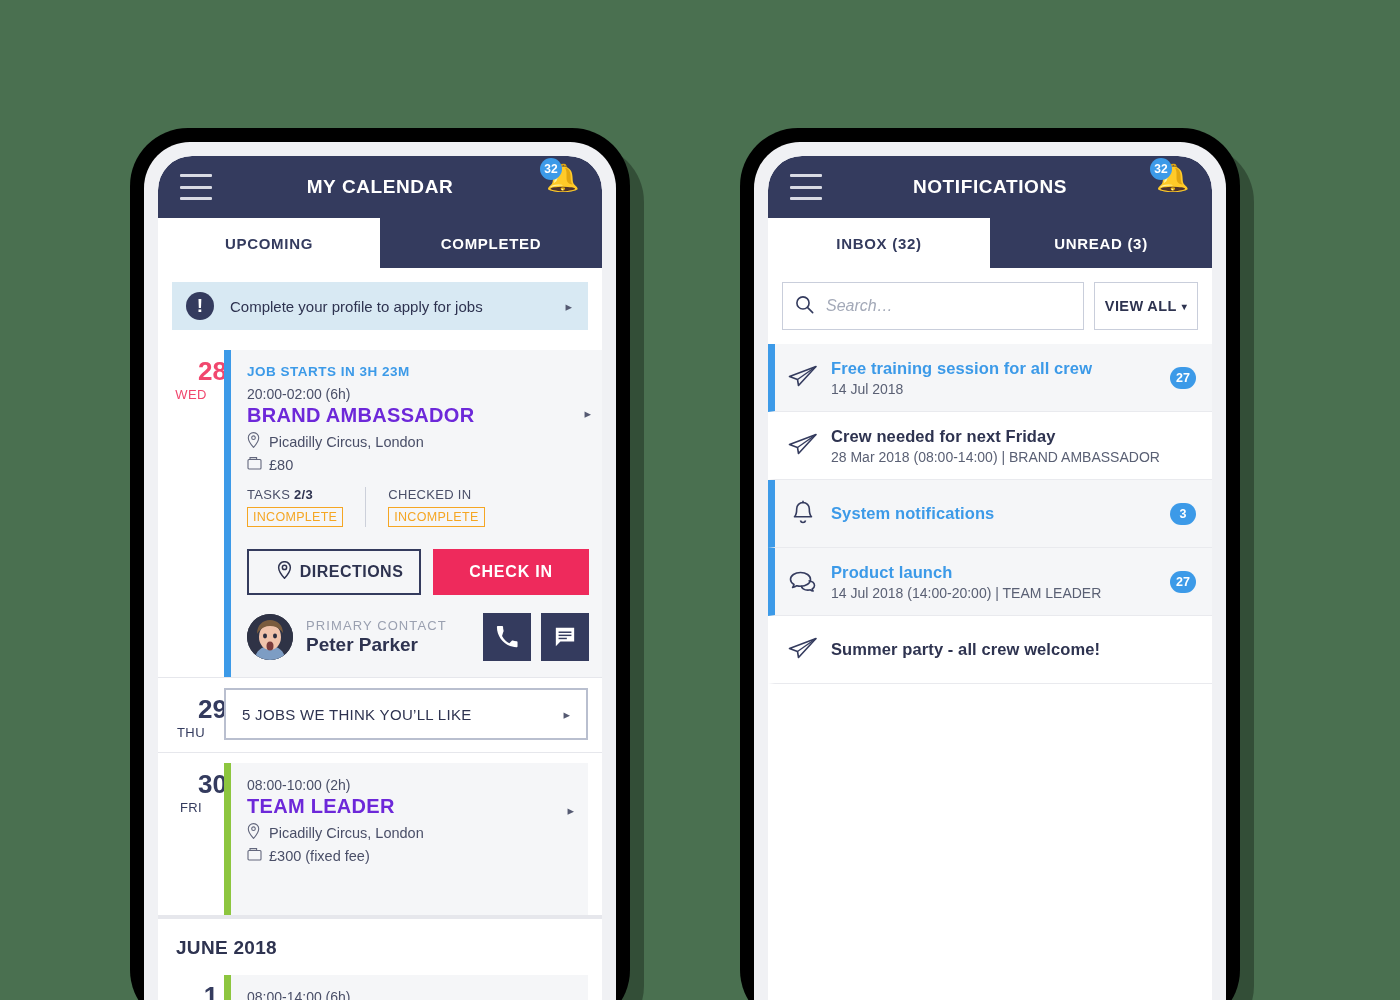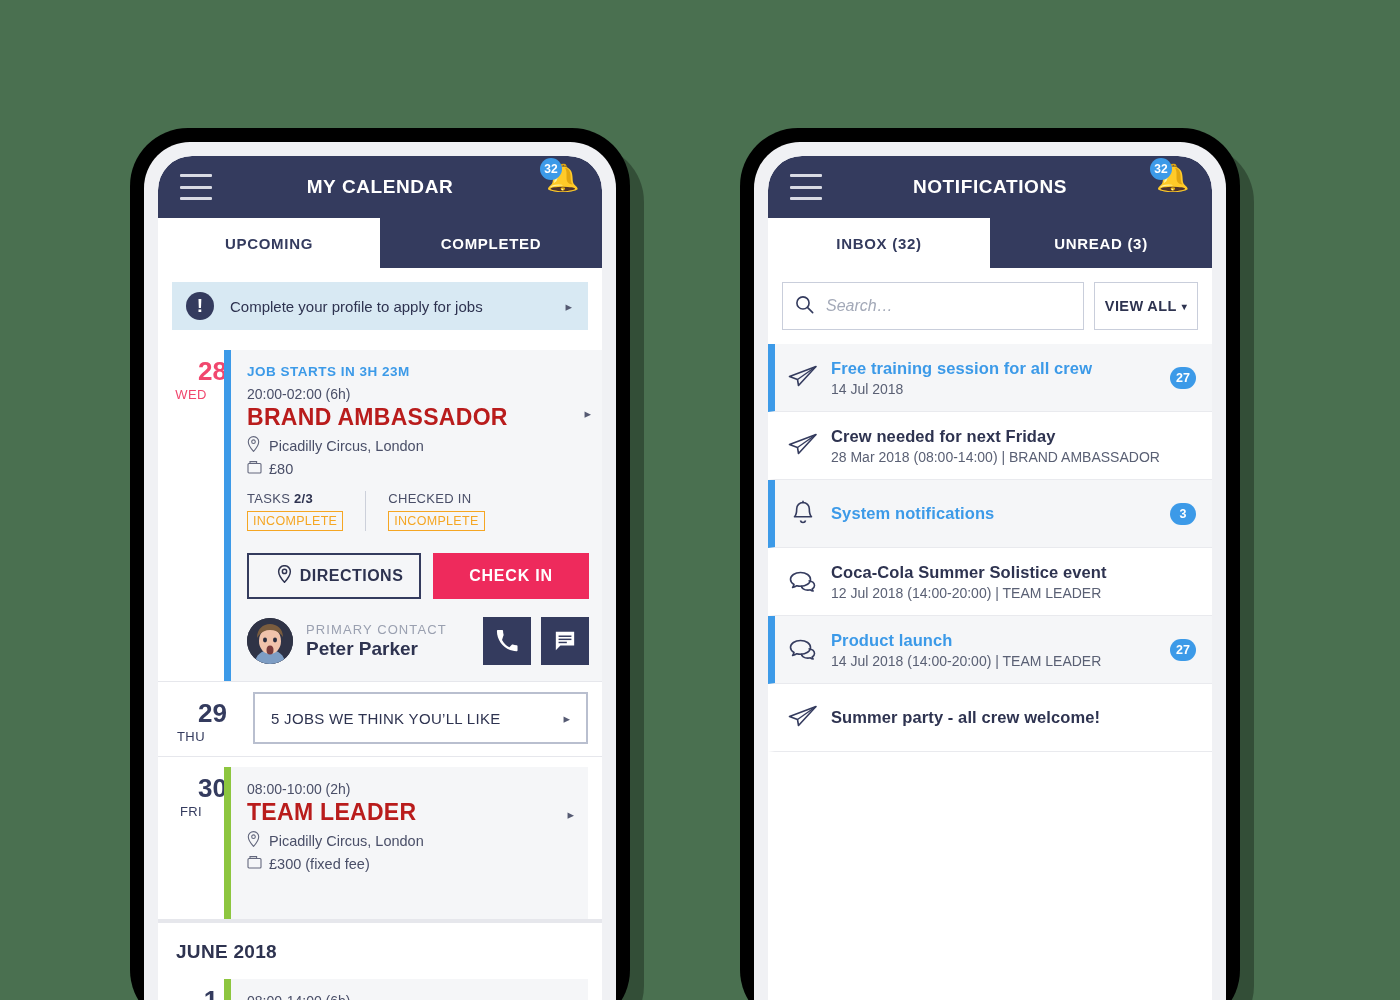--- a/index.html
+++ b/index.html
@@ -93,21 +93,21 @@
   .day-dark .day-num,.day-dark .day-dow{color:#343b5e;}
 
   .job-card{
     flex:1;margin-right:14px;background:#f5f6f8;
     border-left:7px solid #3c9ae8;position:relative;
     padding:14px 16px 16px 16px;box-sizing:border-box;cursor:pointer;
   }
   .job-card.green{border-left-color:#8dc63f;}
   .job-starts{color:#3c9ae8;font-size:13.5px;font-weight:bold;letter-spacing:0.5px;}
   .job-time{color:#4a4f68;font-size:14px;margin-top:7px;}
-  .job-title{color:#b91c1c;font-size:23px;font-weight:bold;letter-spacing:0.3px;margin-top:2px;}
+  .job-title{color:#6d28d9;font-size:20px;font-weight:bold;letter-spacing:0.3px;margin-top:2px;}
   .job-meta{color:#4a4f68;font-size:14.5px;margin-top:5px;display:flex;align-items:center;}
   .job-meta .gi{width:17px;flex:0 0 17px;margin-right:5px;opacity:.85;}
   .card-chev{position:absolute;right:14px;top:56px;color:#555a72;font-size:13px;}
 
   .status-row{display:flex;align-items:flex-start;margin-top:14px;}
   .status-block{padding-right:22px;}
   .status-block + .status-block{border-left:1px solid #ccd0da;padding-left:22px;}
   .status-label{font-size:13px;color:#4a4f68;letter-spacing:0.3px;}
   .status-label b{color:#2e3350;}
   .status-pill{
@@ -310,21 +310,21 @@
                       <path d="M2 2h20v15H7l-5 5z"></path>
                       <rect x="5" y="6" width="14" height="1.6" fill="#343b5e"></rect>
                       <rect x="5" y="9.4" width="14" height="1.6" fill="#343b5e"></rect>
                       <rect x="5" y="12.8" width="9" height="1.6" fill="#343b5e"></rect>
                     </svg>
                 </div>
               </div>
             </div>
           </div>
 
-          <div class="day-row" style="padding-bottom:12px;gap:29px;">
+          <div class="day-row" style="padding-bottom:12px;">
             <div class="day-col day-dark">
               <div class="day-num">29</div>
               <div class="day-dow">THU</div>
             </div>
             <div class="suggest-box">
               <div class="suggest-txt">5 JOBS WE THINK YOU’LL LIKE</div>
               <div class="chev">▸</div>
             </div>
           </div>
 
@@ -453,32 +453,20 @@
                   <path d="M9.4 20.5a2.7 2.7 0 0 0 5.2 0" fill="none" stroke="#343b5e" stroke-width="1.6"></path>
                   <line x1="12" y1="0.8" x2="12" y2="2.6" stroke="#343b5e" stroke-width="1.6"></line>
                 </svg>
             </div>
             <div class="notif-txt">
               <div class="notif-title">System notifications</div>
             </div>
             <div class="notif-badge">3</div>
           </div>
 
-          <div class="notif-row">
-            <div class="notif-ico">
-              <svg width="30" height="26" viewBox="0 0 30 26">
-                  <path d="M12.5 3.5c-5.6 0-10 3-10 6.8 0 2.1 1.4 4 3.5 5.2-.3 1.6-1.4 3-1.4 3 2-.2 3.5-1.2 4.2-1.8 1.1.3 2.4.5 3.7.5 5.6 0 10-3 10-6.8s-4.4-6.9-10-6.9z" fill="none" stroke="#343b5e" stroke-width="1.6" stroke-linejoin="round"></path>
-                  <path d="M20.5 11.8c3.4.5 6 2.4 6 4.7 0 1.4-.9 2.6-2.3 3.5.2 1.1.9 2 .9 2-1.3-.1-2.3-.8-2.8-1.2-.7.2-1.6.3-2.4.3-3.7 0-6.6-2-6.6-4.5" fill="none" stroke="#343b5e" stroke-width="1.6" stroke-linejoin="round"></path>
-                </svg>
-            </div>
-            <div class="notif-txt">
-              <div class="notif-title">Coca-Cola Summer Solistice event</div>
-              <div class="notif-sub">12 Jul 2018 (14:00-20:00) | TEAM LEADER</div>
-            </div>
-          </div>
 
           <div class="notif-row unread">
             <div class="notif-ico">
               <svg width="30" height="26" viewBox="0 0 30 26">
                   <path d="M12.5 3.5c-5.6 0-10 3-10 6.8 0 2.1 1.4 4 3.5 5.2-.3 1.6-1.4 3-1.4 3 2-.2 3.5-1.2 4.2-1.8 1.1.3 2.4.5 3.7.5 5.6 0 10-3 10-6.8s-4.4-6.9-10-6.9z" fill="none" stroke="#343b5e" stroke-width="1.6" stroke-linejoin="round"></path>
                   <path d="M20.5 11.8c3.4.5 6 2.4 6 4.7 0 1.4-.9 2.6-2.3 3.5.2 1.1.9 2 .9 2-1.3-.1-2.3-.8-2.8-1.2-.7.2-1.6.3-2.4.3-3.7 0-6.6-2-6.6-4.5" fill="none" stroke="#343b5e" stroke-width="1.6" stroke-linejoin="round"></path>
                 </svg>
             </div>
             <div class="notif-txt">
               <div class="notif-title">Product launch</div>

